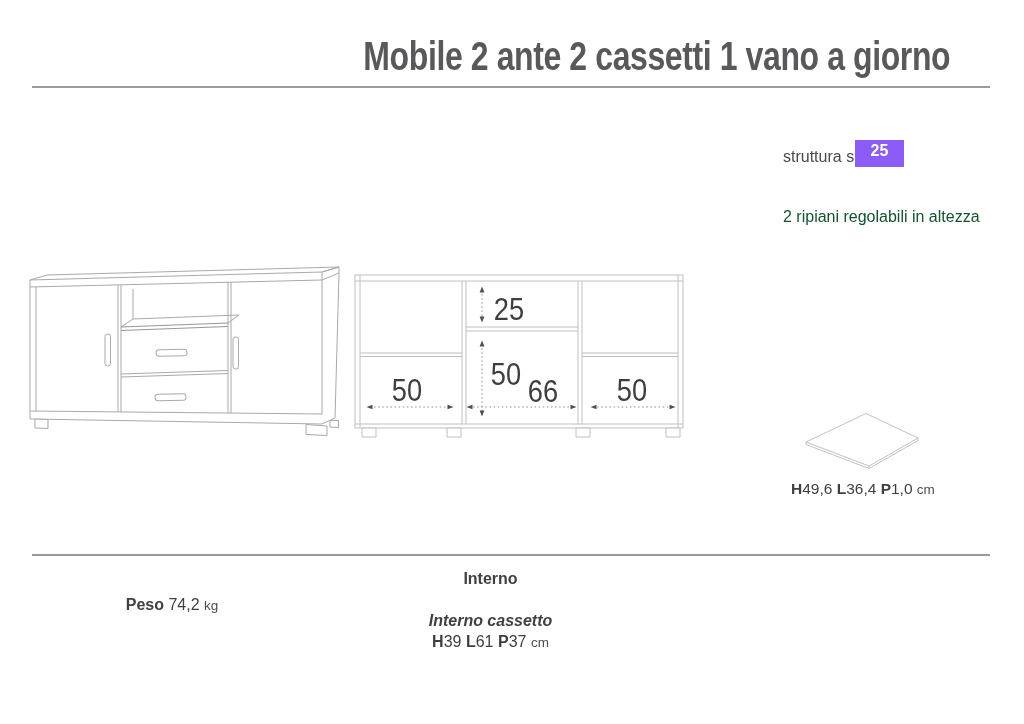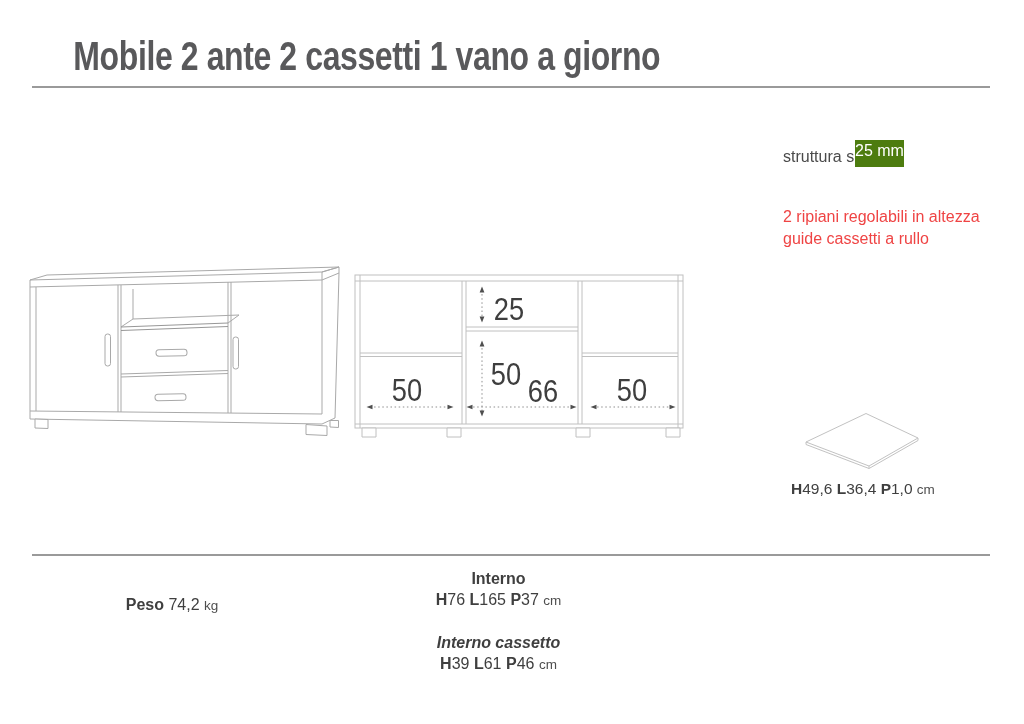--- a/index.html
+++ b/index.html
@@ -1,35 +1,35 @@
 <!DOCTYPE html>
 <html><head>
 <meta charset="utf-8">
 <style>
   html,body{margin:0;padding:0;background:#fff;}
   .page{position:relative;width:1024px;height:724px;background:#ffffff;overflow:hidden;
         font-family:"Liberation Sans",sans-serif;color:#3f3f3f;}
-  .title{position:absolute;top:34px;left:0;width:1024px;text-align:left;
+  .title{position:absolute;top:34px;left:0;width:1024px;text-align:right;
          font-size:40px;font-weight:bold;color:#59595b;white-space:nowrap;}
   .title .cond{display:inline-block;transform:scaleX(.80);transform-origin:center;letter-spacing:-.5px;}
   .rule{position:absolute;left:32px;width:958px;height:2px;background:#9a9a9a;}
   .rule.top{top:86px;}
   .rule.bottom{top:554px;}
   svg.art{position:absolute;left:0;top:0;pointer-events:none;}
   .dim-label{position:absolute;width:40px;text-align:center;font-size:31px;color:#3e3e3e;
              transform:scaleX(.88);transform-origin:center;line-height:1;}
   .note-label{position:absolute;left:783px;top:148px;font-size:16px;color:#4a4a4a;}
-  .badge{position:absolute;left:855px;top:140px;width:49px;height:27px;background:#4d7c0f;
-         color:#ffffff;font-weight:normal;font-size:16px;text-align:center;line-height:21px;}
-  .notes{position:absolute;left:783px;top:206px;font-size:16px;line-height:22px;color:#ef4444;}
+  .badge{position:absolute;left:855px;top:140px;width:49px;height:27px;background:#8b5cf6;
+         color:#ffffff;font-weight:bold;font-size:16px;text-align:center;line-height:21px;}
+  .notes{position:absolute;left:783px;top:206px;font-size:16px;line-height:22px;color:#14532d;}
   .shelf-dims{position:absolute;left:791px;top:480px;width:142px;text-align:center;
               font-size:15.5px;color:#3f3f3f;white-space:nowrap;}
   .spec-col{position:absolute;top:569px;text-align:center;font-size:16px;line-height:19px;color:#3f3f3f;}
   .spec-col.c1{left:72px;width:200px;}
-  .spec-col.c2{left:396px;width:205px;}
+  .spec-col.c2{left:388px;width:205px;}
   .hdr{font-weight:bold;}
   .dims-row{margin-top:2px;}
   .peso-row{margin-top:26px;}
   .hdr2{margin-top:23px;font-style:italic;}
   .b{font-weight:bold;}
   .u{font-size:13.5px;color:#4e4e4e;}
 </style>
 </head>
 <body>
 
@@ -121,28 +121,26 @@
   <div class="dim-label" style="left:489px;top:294px;">25</div>
   <div class="dim-label" style="left:486px;top:359px;">50</div>
   <div class="dim-label" style="left:523px;top:376px;">66</div>
   <div class="dim-label" style="left:387px;top:375px;">50</div>
   <div class="dim-label" style="left:612px;top:375px;">50</div>
 
   <div class="note-label">struttura sp.</div>
   <div class="badge">25 mm</div>
   <div class="notes">
     <div>2 ripiani regolabili in altezza</div>
-    <div>guide cassetti a rullo</div>
   </div>
 
   <div class="shelf-dims"><span class="b">H</span><span>49,6 </span><span class="b">L</span><span>36,4 </span><span class="b">P</span><span>1,0 </span><span class="u">cm</span></div>
 
   <div class="spec-col c1">
     <div class="peso-row"><span class="b">Peso</span><span> 74,2 </span><span class="u">kg</span></div>
   </div>
   <div class="spec-col c2">
     <div class="hdr">Interno</div>
-    <div class="dims-row"><span class="b">H</span><span>76 </span><span class="b">L</span><span>165 </span><span class="b">P</span><span>37 </span><span class="u">cm</span></div>
     <div class="hdr hdr2">Interno cassetto</div>
-    <div class="dims-row"><span class="b">H</span><span>39 </span><span class="b">L</span><span>61 </span><span class="b">P</span><span>46 </span><span class="u">cm</span></div>
+    <div class="dims-row"><span class="b">H</span><span>39 </span><span class="b">L</span><span>61 </span><span class="b">P</span><span>37 </span><span class="u">cm</span></div>
   </div>
 
 </div>
 
 </body></html>

